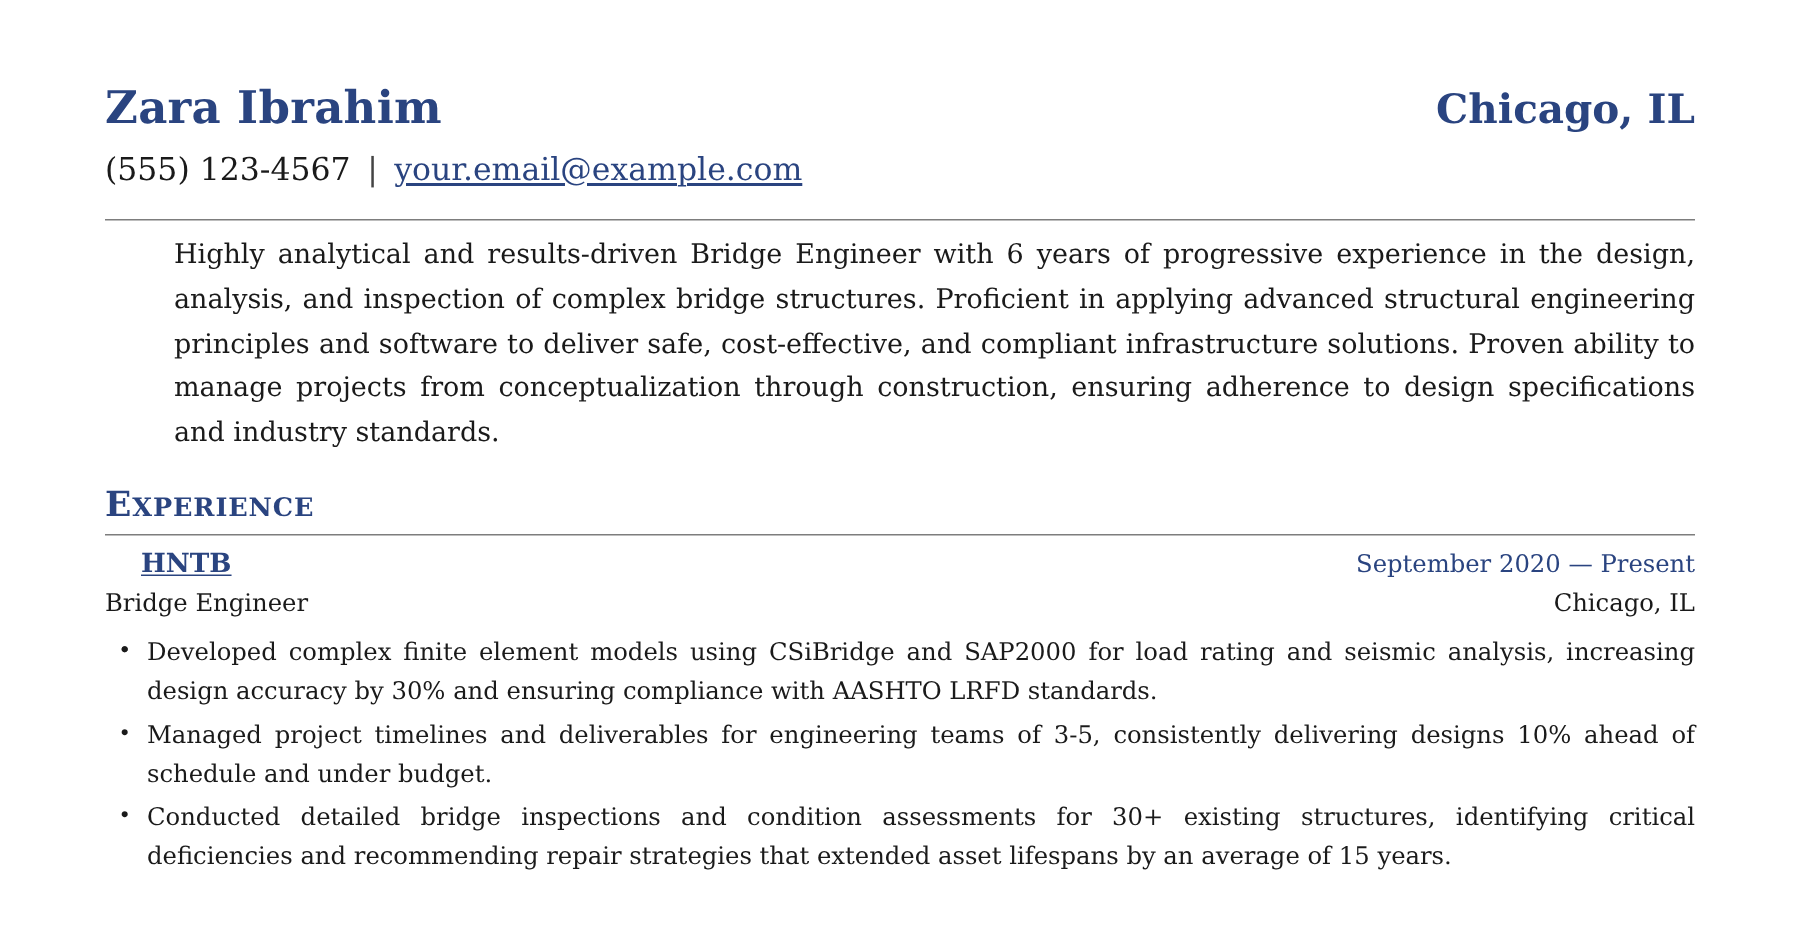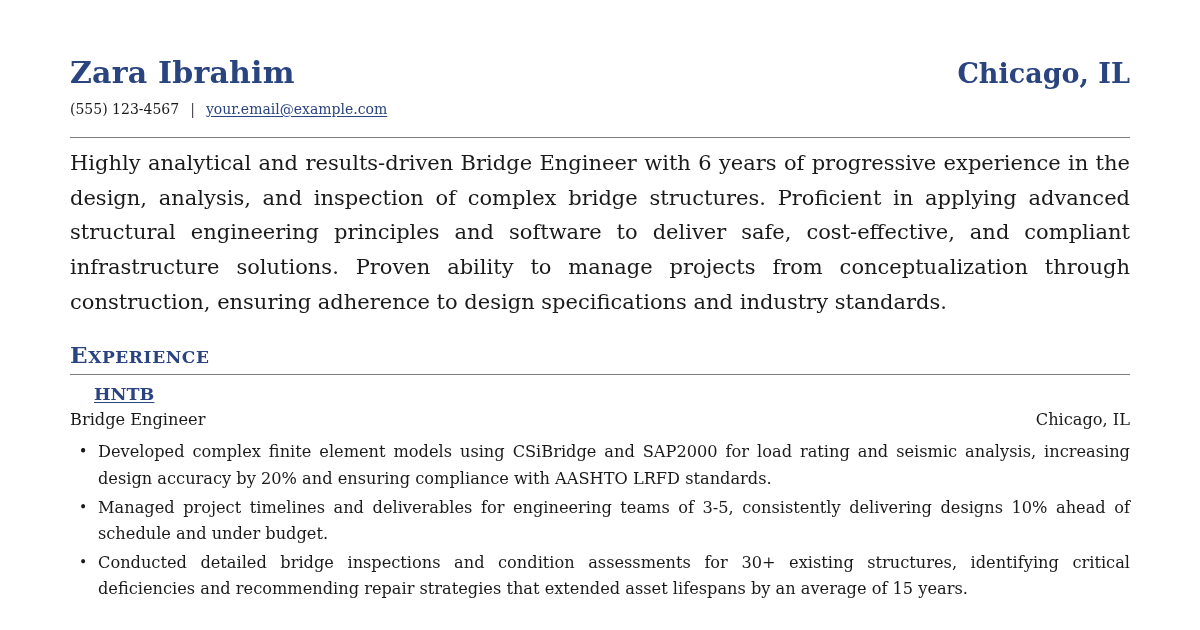--- a/index.html
+++ b/index.html
@@ -45,21 +45,21 @@
     font-weight: bold;
     color: #2a4480;
     line-height: 1.15;
     white-space: nowrap;
   }
 
   .contact-row {
     display: flex;
     align-items: baseline;
     gap: 0;
-    font-size: 14px;
+    font-size: 21px;
     color: #1a1a1a;
     margin-top: 9px;
     line-height: 1.3;
   }
   .contact-phone { color: #1a1a1a; }
   .contact-sep {
     color: #444;
     padding: 0 11px;
   }
   .contact-email {
@@ -85,27 +85,28 @@
   }
   .section-rule {
     border: 0;
     border-top: 1.4px solid #7d7d7d;
     margin: 2px 0 0 0;
     height: 0;
   }
 
   
   .summary-text {
-    font-size: 21px;
+    font-size: 18px;
     line-height: 1.66;
     text-align: justify;
     text-justify: inter-word;
     margin-top: 8px;
     color: #1a1a1a;
     hyphens: none;
+    margin-left: 46px;
   }
 
   
   .entry { margin-top: 7px; }
   .entry-line {
     display: flex;
     align-items: baseline;
     justify-content: space-between;
     margin-left: 24px;
   }
@@ -190,33 +191,34 @@
 
   <div class="section">
     <div class="section-heading">
       <span class="cap">E</span><span>XPERIENCE</span>
     </div>
     <hr class="section-rule">
 
     <div class="entry">
       <div class="entry-line">
         <a class="entry-company" href="#">HNTB</a>
+        <span class="entry-dates">September 2020 — Present</span>
       </div>
       <div class="entry-line-2">
         <span class="entry-title">Bridge Engineer</span>
         <span class="entry-location">Chicago, IL</span>
       </div>
 
       <ul class="bullets">
         <li class="bullet">
           <span class="dot">•</span>
         </li>
         <li class="bullet">
           <span class="dot">•</span>
-          <span>Developed complex finite element models using CSiBridge and SAP2000 for load rating and seismic analysis, increasing design accuracy by 20% and ensuring compliance with AASHTO LRFD standards.</span>
+          <span>Developed complex finite element models using CSiBridge and SAP2000 for load rating and seismic analysis, increasing design accuracy by 30% and ensuring compliance with AASHTO LRFD standards.</span>
         </li>
         <li class="bullet">
           <span class="dot">•</span>
           <span>Managed project timelines and deliverables for engineering teams of 3-5, consistently delivering designs 10% ahead of schedule and under budget.</span>
         </li>
         <li class="bullet">
           <span class="dot">•</span>
           <span>Conducted detailed bridge inspections and condition assessments for 30+ existing structures, identifying critical deficiencies and recommending repair strategies that extended asset lifespans by an average of 15 years.</span>
         </li>
       </ul>

